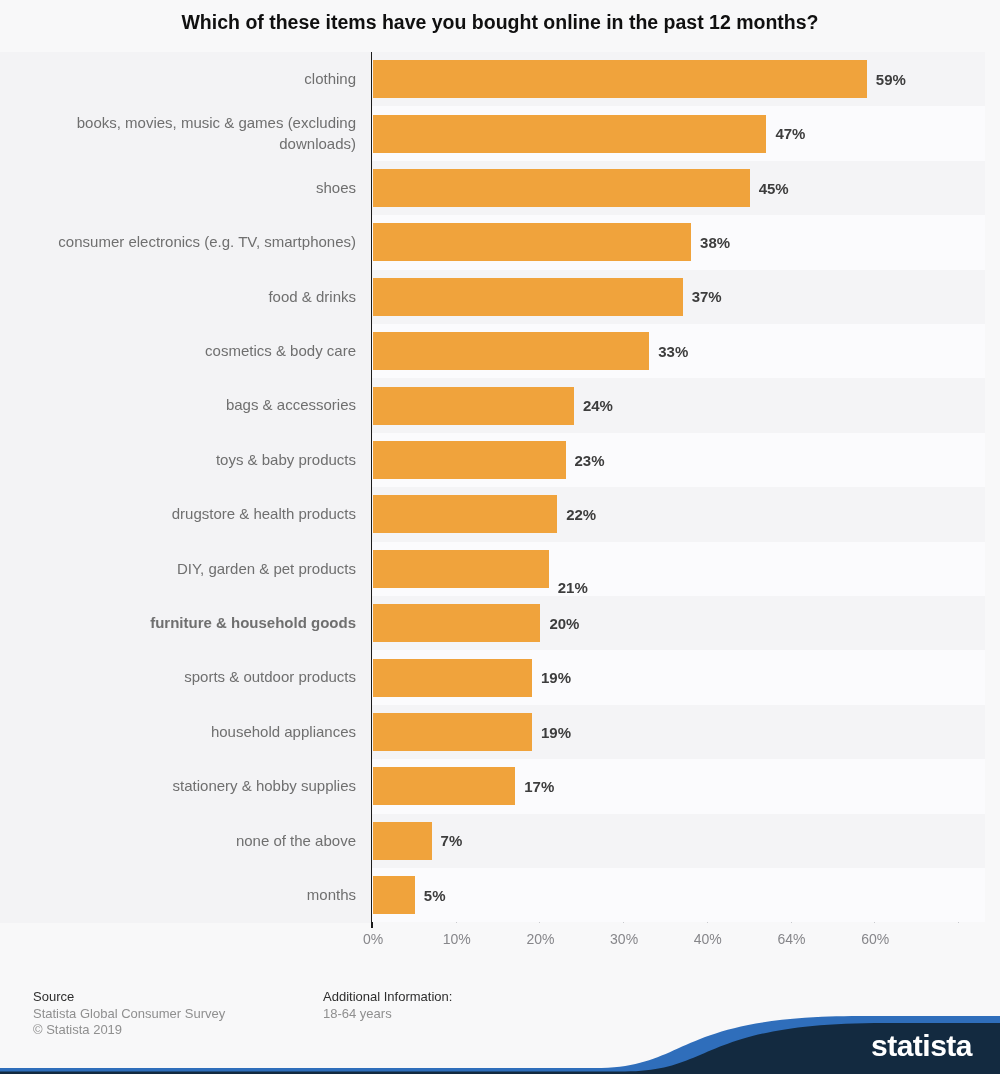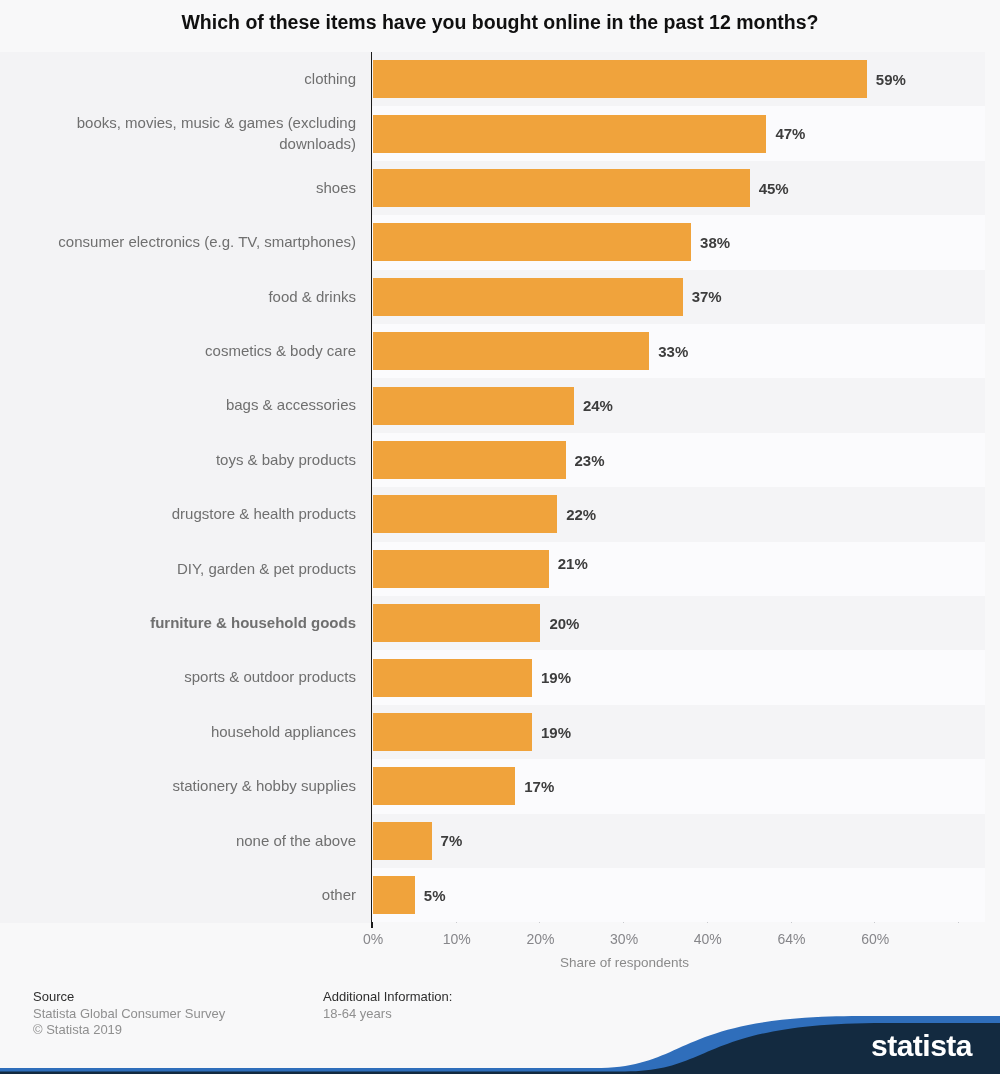--- a/index.html
+++ b/index.html
@@ -173,21 +173,21 @@
     <div class="bar" style="top: 495.4px; left: 373px; width: 184.14px; background: rgb(240, 163, 60);"></div>
     <div class="bar-value" style="top: 495.4px; left: 566.14px;">22%</div>
   </div>
 
   <div>
     <div class="stripe odd" style="top: 541.6px; left: 372px; height: 54.4px; position: absolute;"></div>
     <div class="cat-label" style="top: 541.6px; height: 54.4px;">
           <span>DIY, garden &amp; pet products</span>
         </div>
     <div class="bar" style="top: 549.8px; left: 373px; width: 175.77px; background: rgb(240, 163, 60);"></div>
-    <div class="bar-value" style="top: 544px; left: 557.77px;">21%</div>
+    <div class="bar-value" style="top: 568px; left: 557.77px;">21%</div>
   </div>
 
   <div>
     <div class="stripe even" style="top: 596px; left: 372px; height: 54.4px; position: absolute;"></div>
     <div class="cat-label" style="top: 596px; height: 54.4px; font-weight: bold;">
           <span>furniture &amp; household goods</span>
         </div>
     <div class="bar" style="top: 604.2px; left: 373px; width: 167.4px; background: rgb(240, 163, 60);"></div>
     <div class="bar-value" style="top: 604.2px; left: 549.4px;">20%</div>
   </div>
@@ -224,37 +224,36 @@
     <div class="cat-label" style="top: 813.6px; height: 54.4px;">
           <span>none of the above</span>
         </div>
     <div class="bar" style="top: 821.8px; left: 373px; width: 58.59px; background: rgb(240, 163, 60);"></div>
     <div class="bar-value" style="top: 821.8px; left: 440.59px;">7%</div>
   </div>
 
   <div>
     <div class="stripe odd" style="top: 868px; left: 372px; height: 54.4px; position: absolute;"></div>
     <div class="cat-label" style="top: 868px; height: 54.4px;">
-          <span>other</span>
+          <span>months</span>
         </div>
     <div class="bar" style="top: 876.2px; left: 373px; width: 41.85px; background: rgb(240, 163, 60);"></div>
     <div class="bar-value" style="top: 876.2px; left: 423.85px;">5%</div>
   </div>
 </div>
   <div id="ticks">
       <div class="x-tick" style="left: 373px;">0%</div>
       <div class="x-tick" style="left: 456.7px;">10%</div>
       <div class="x-tick" style="left: 540.4px;">20%</div>
       <div class="x-tick" style="left: 624.1px;">30%</div>
       <div class="x-tick" style="left: 707.8px;">40%</div>
       <div class="x-tick" style="left: 791.5px;">64%</div>
       <div class="x-tick" style="left: 875.2px;">60%</div>
     </div>
 
-  <div class="x-axis-title">Share of respondents</div>
 
   <div class="footer-block" id="source-block">
     <div class="fb-label">Source</div>
     <div class="fb-line">Statista Global Consumer Survey</div>
     <div class="fb-line">© Statista 2019</div>
   </div>
 
   <div class="footer-block" id="addinfo-block">
     <div class="fb-label">Additional Information:</div>
     <div class="fb-line">18-64 years</div>

